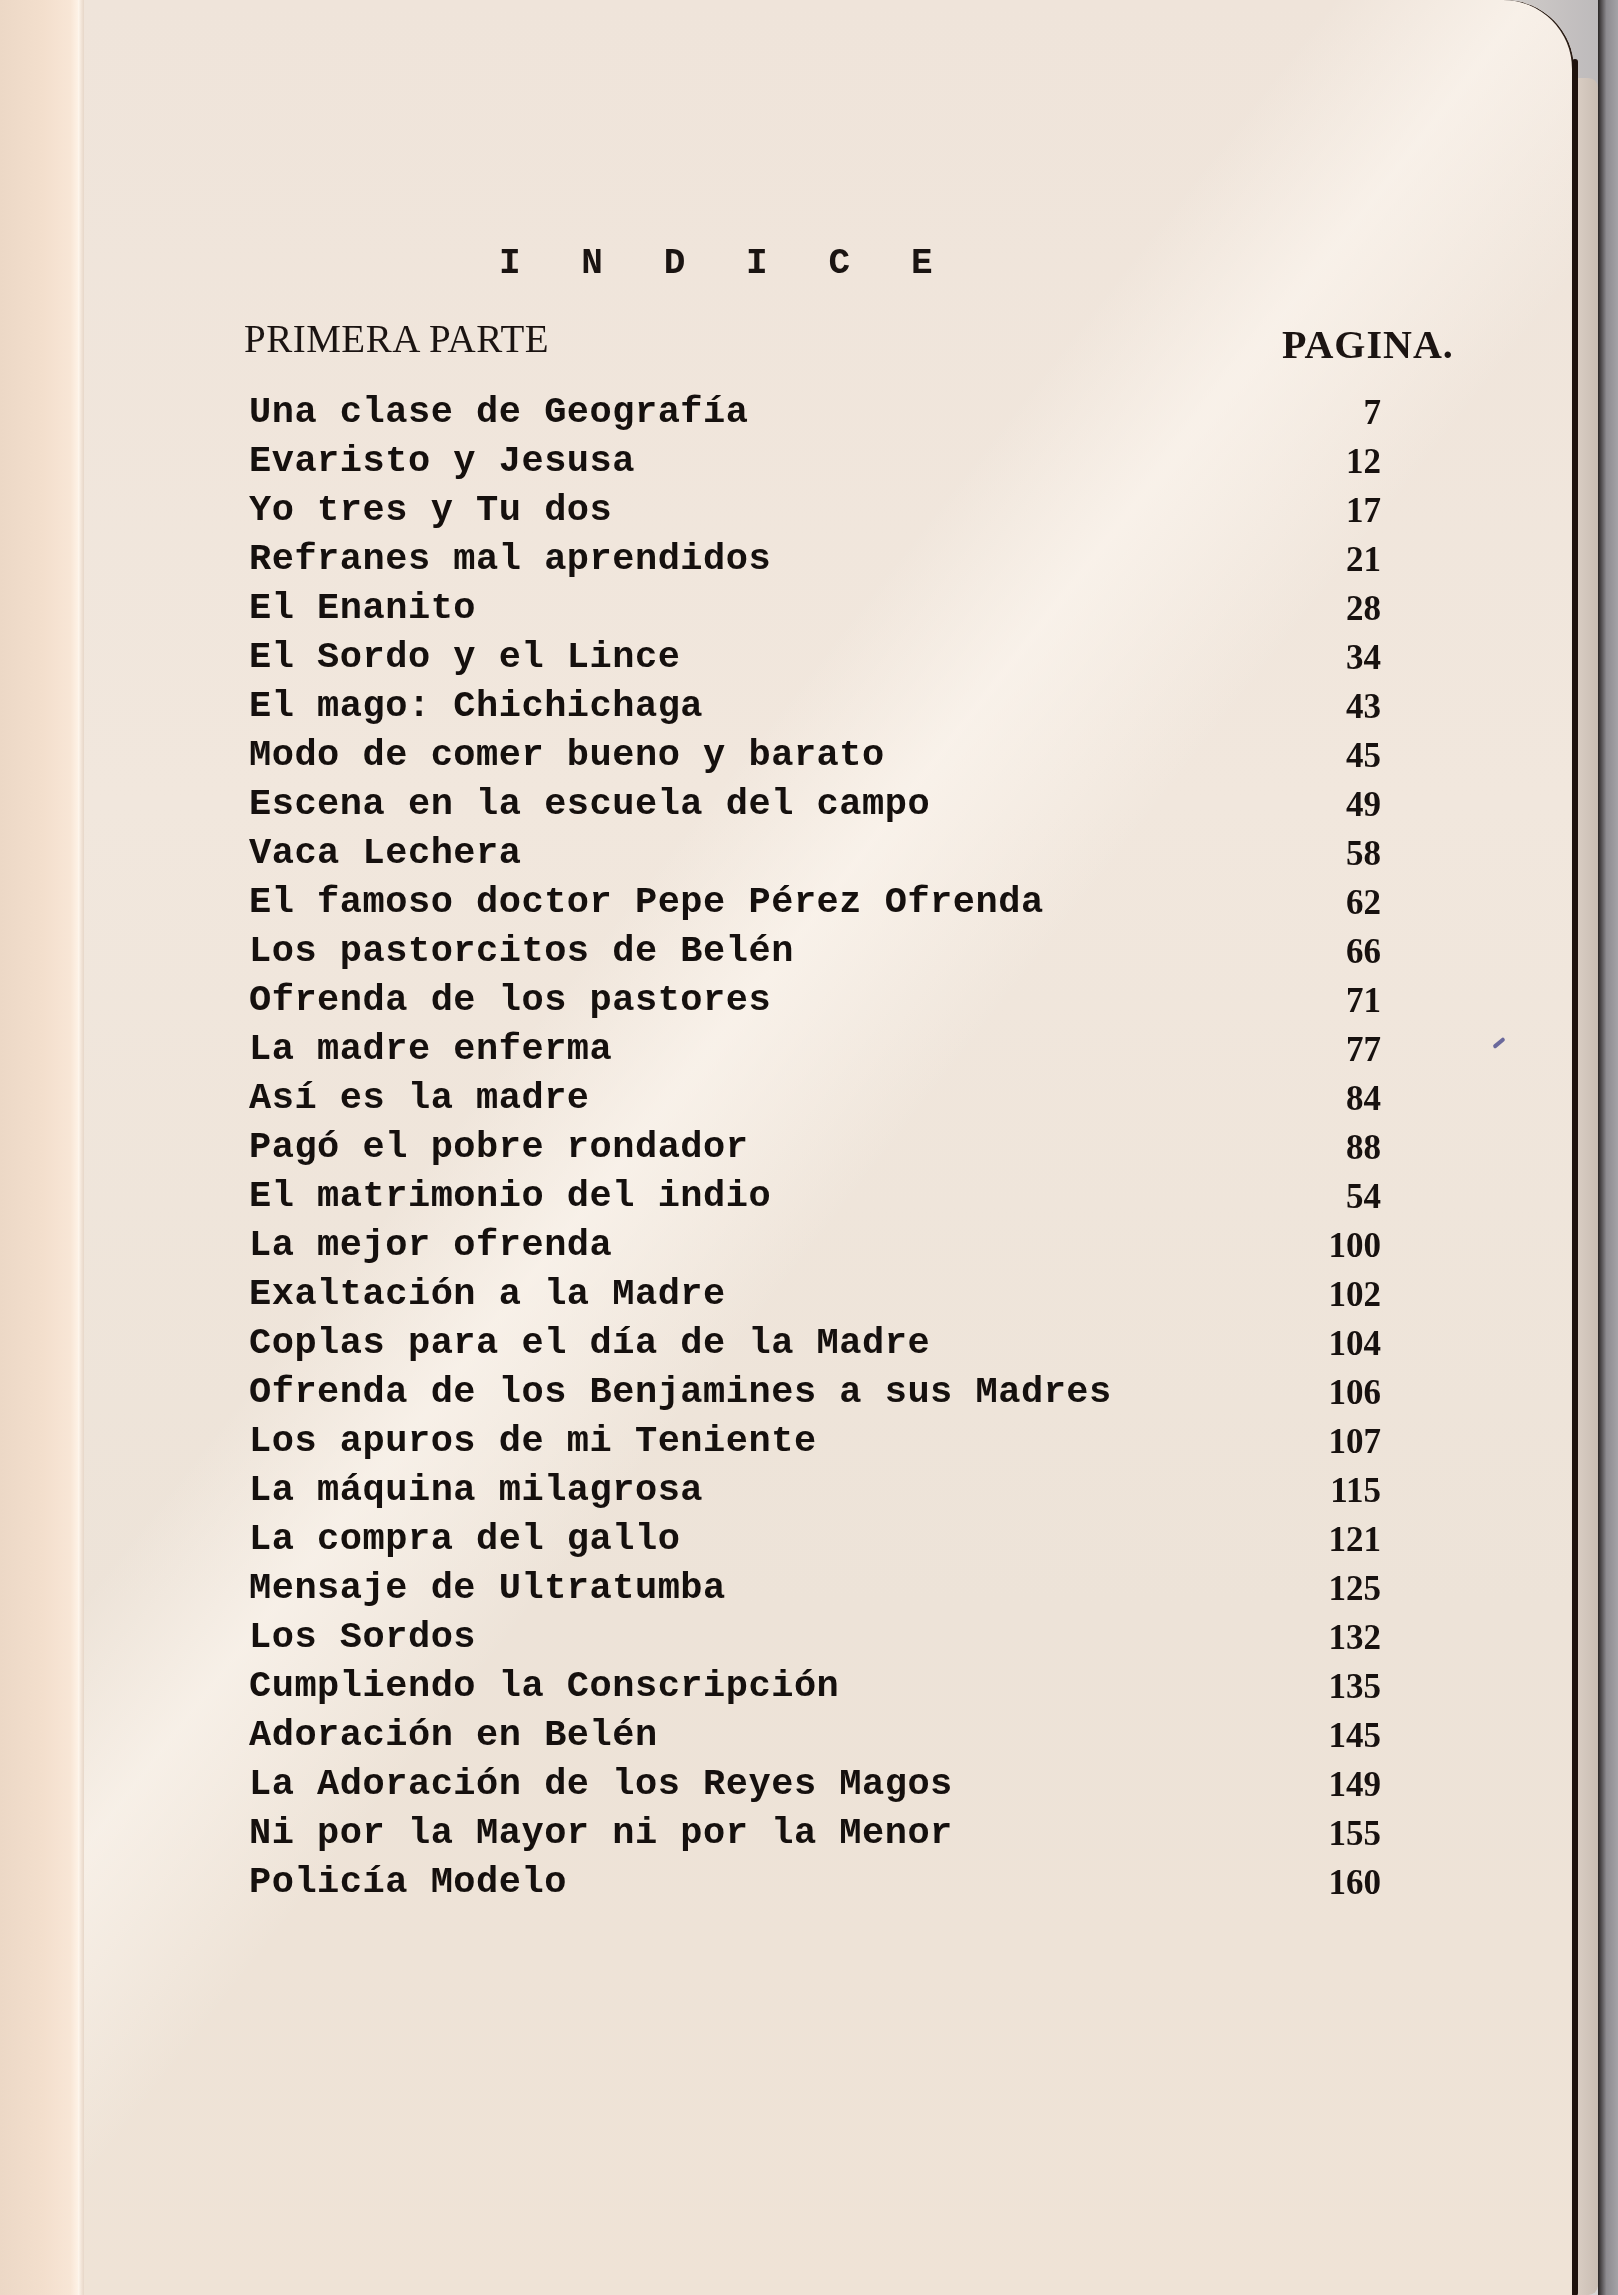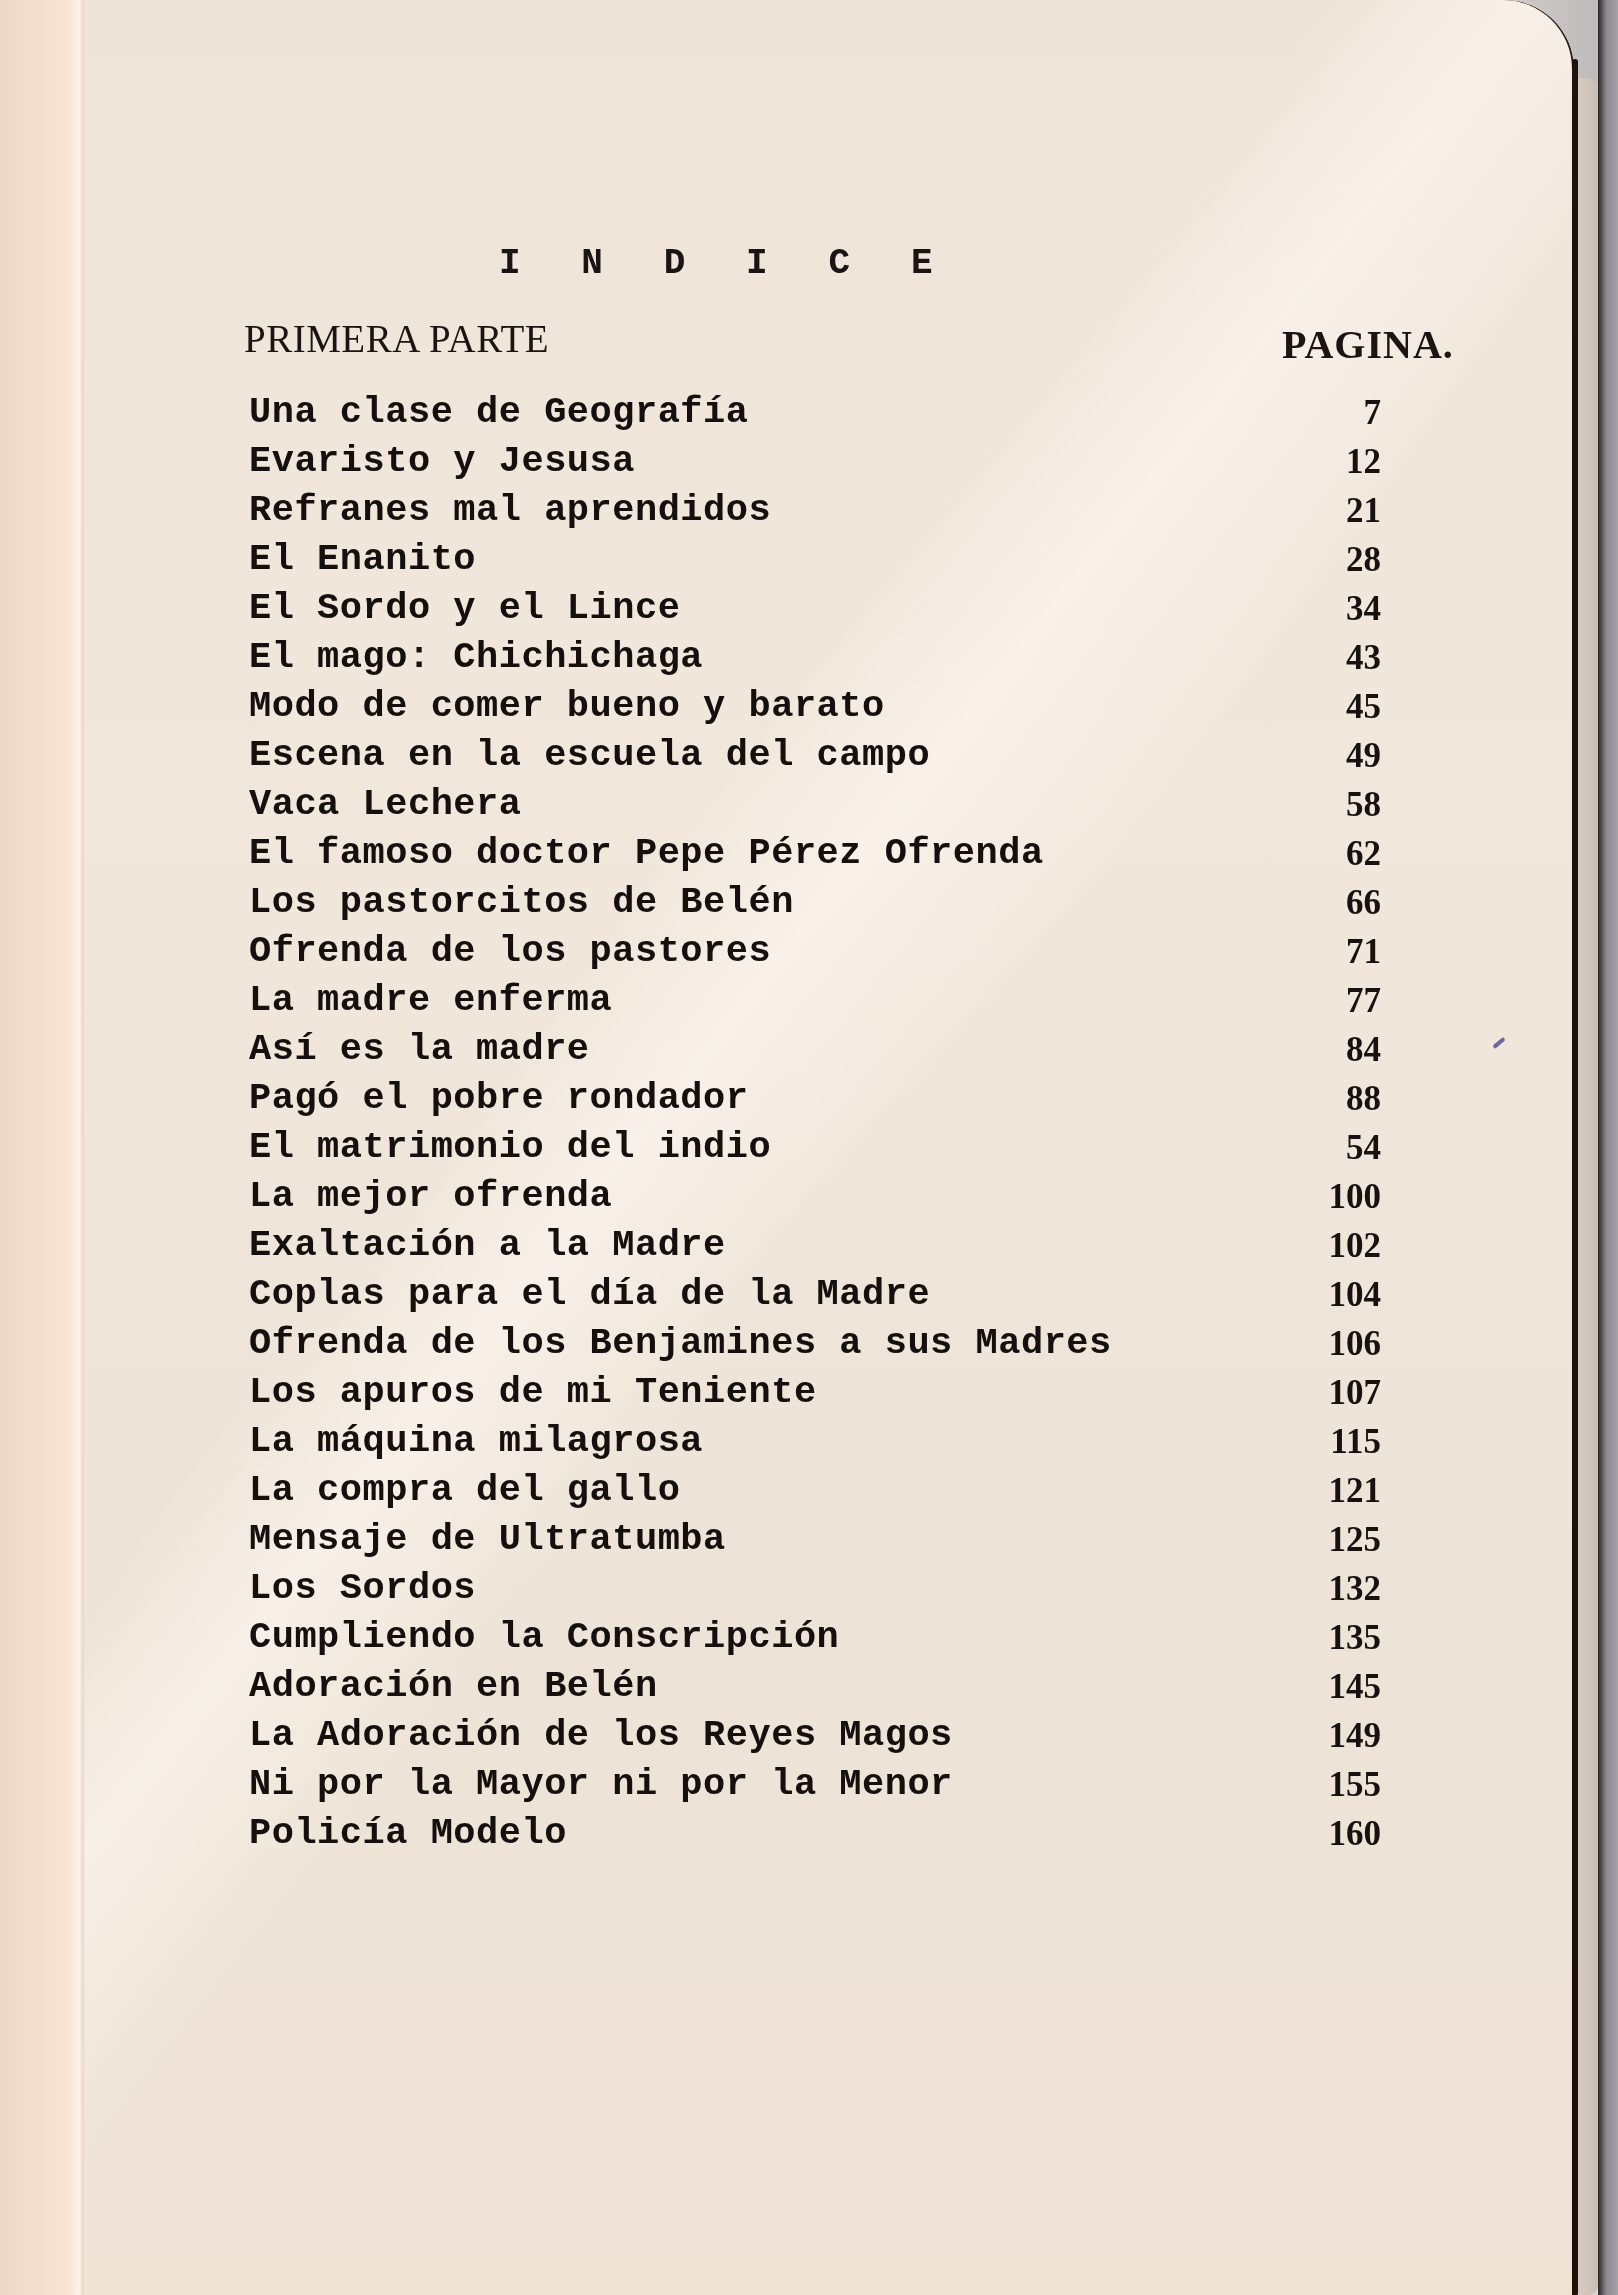--- a/index.html
+++ b/index.html
@@ -160,20 +160,24 @@
   <ul class="toc">
     <li class="toc-row">
         <span class="toc-title">Una clase de Geografía</span>
         <span class="toc-page">7</span>
       </li>
     <li class="toc-row">
         <span class="toc-title">Evaristo y Jesusa</span>
         <span class="toc-page">12</span>
       </li>
     <li class="toc-row">
+        <span class="toc-title">Yo tres y Tu dos</span>
+        <span class="toc-page">17</span>
+      </li>
+    <li class="toc-row">
         <span class="toc-title">Refranes mal aprendidos</span>
         <span class="toc-page">21</span>
       </li>
     <li class="toc-row">
         <span class="toc-title">El Enanito</span>
         <span class="toc-page">28</span>
       </li>
     <li class="toc-row">
         <span class="toc-title">El Sordo y el Lince</span>
         <span class="toc-page">34</span>

